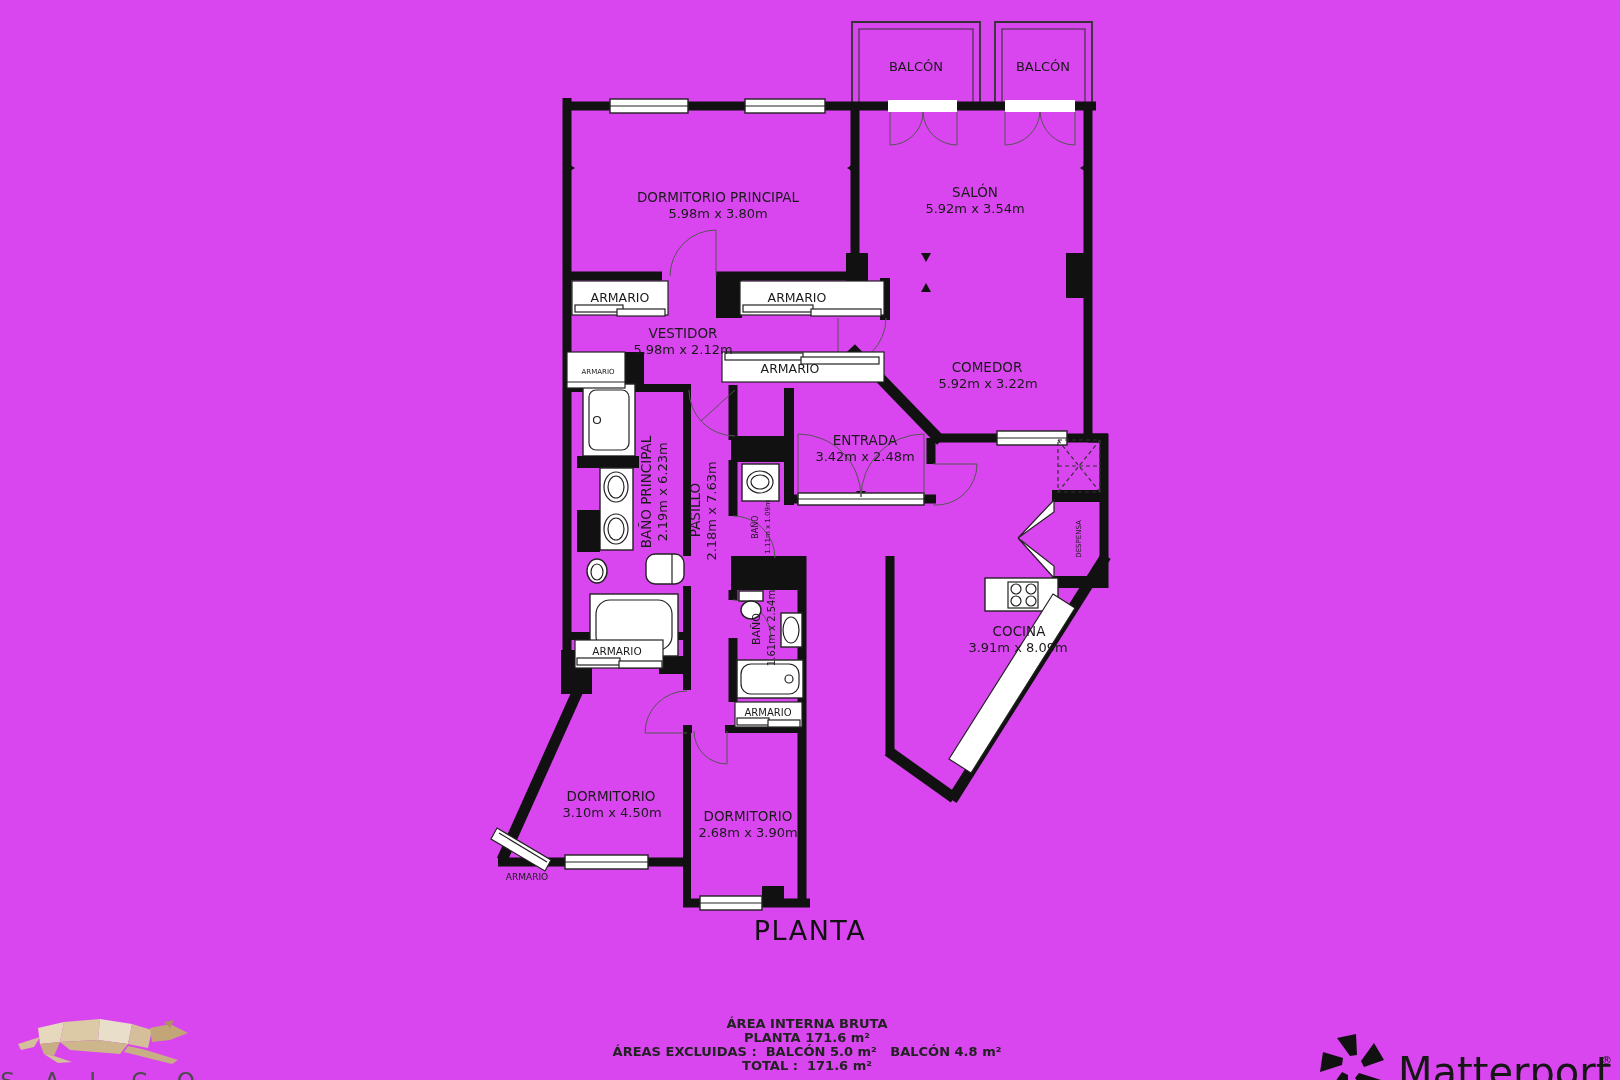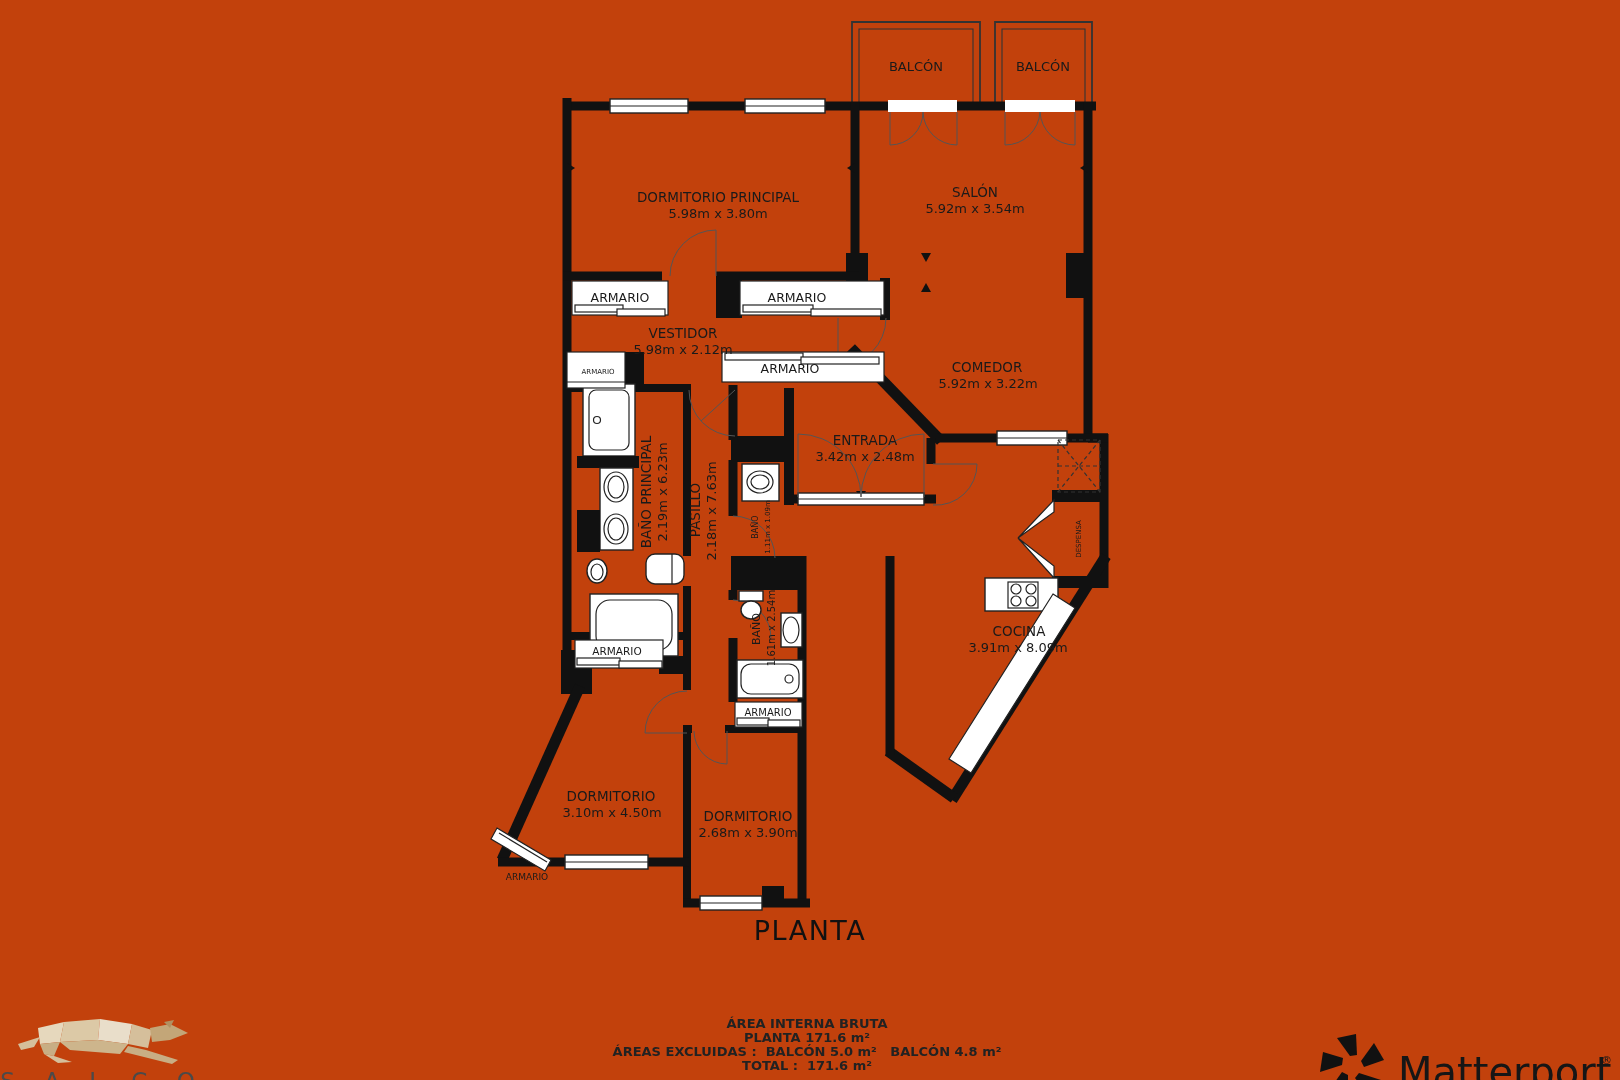--- a/index.html
+++ b/index.html
@@ -1,16 +1,16 @@
 <!DOCTYPE html>
 <html><head>
 <meta charset="utf-8">
 <style>
   html,body{margin:0;padding:0;background:#fff;width:1620px;height:1080px;overflow:hidden;}
-  #page{position:relative;width:1620px;height:1080px;background:#c2410c;}
+  #page{position:relative;width:1620px;height:1080px;background:#d946ef;}
   svg{position:absolute;left:0;top:0;}
   text{font-family:"DejaVu Sans","Liberation Sans",sans-serif;fill:#1a1a1a;}
   .rn{font-size:13.5px;text-anchor:middle;}
   .rd{font-size:13px;text-anchor:middle;}
   .cl{font-size:12.5px;text-anchor:middle;}
   .cls{font-size:10.5px;text-anchor:middle;}
   .t8{font-size:8px;text-anchor:middle;}
   .t7{font-size:7px;text-anchor:middle;}
   .t11{font-size:11px;text-anchor:middle;}
   .t10{font-size:10px;text-anchor:middle;}

